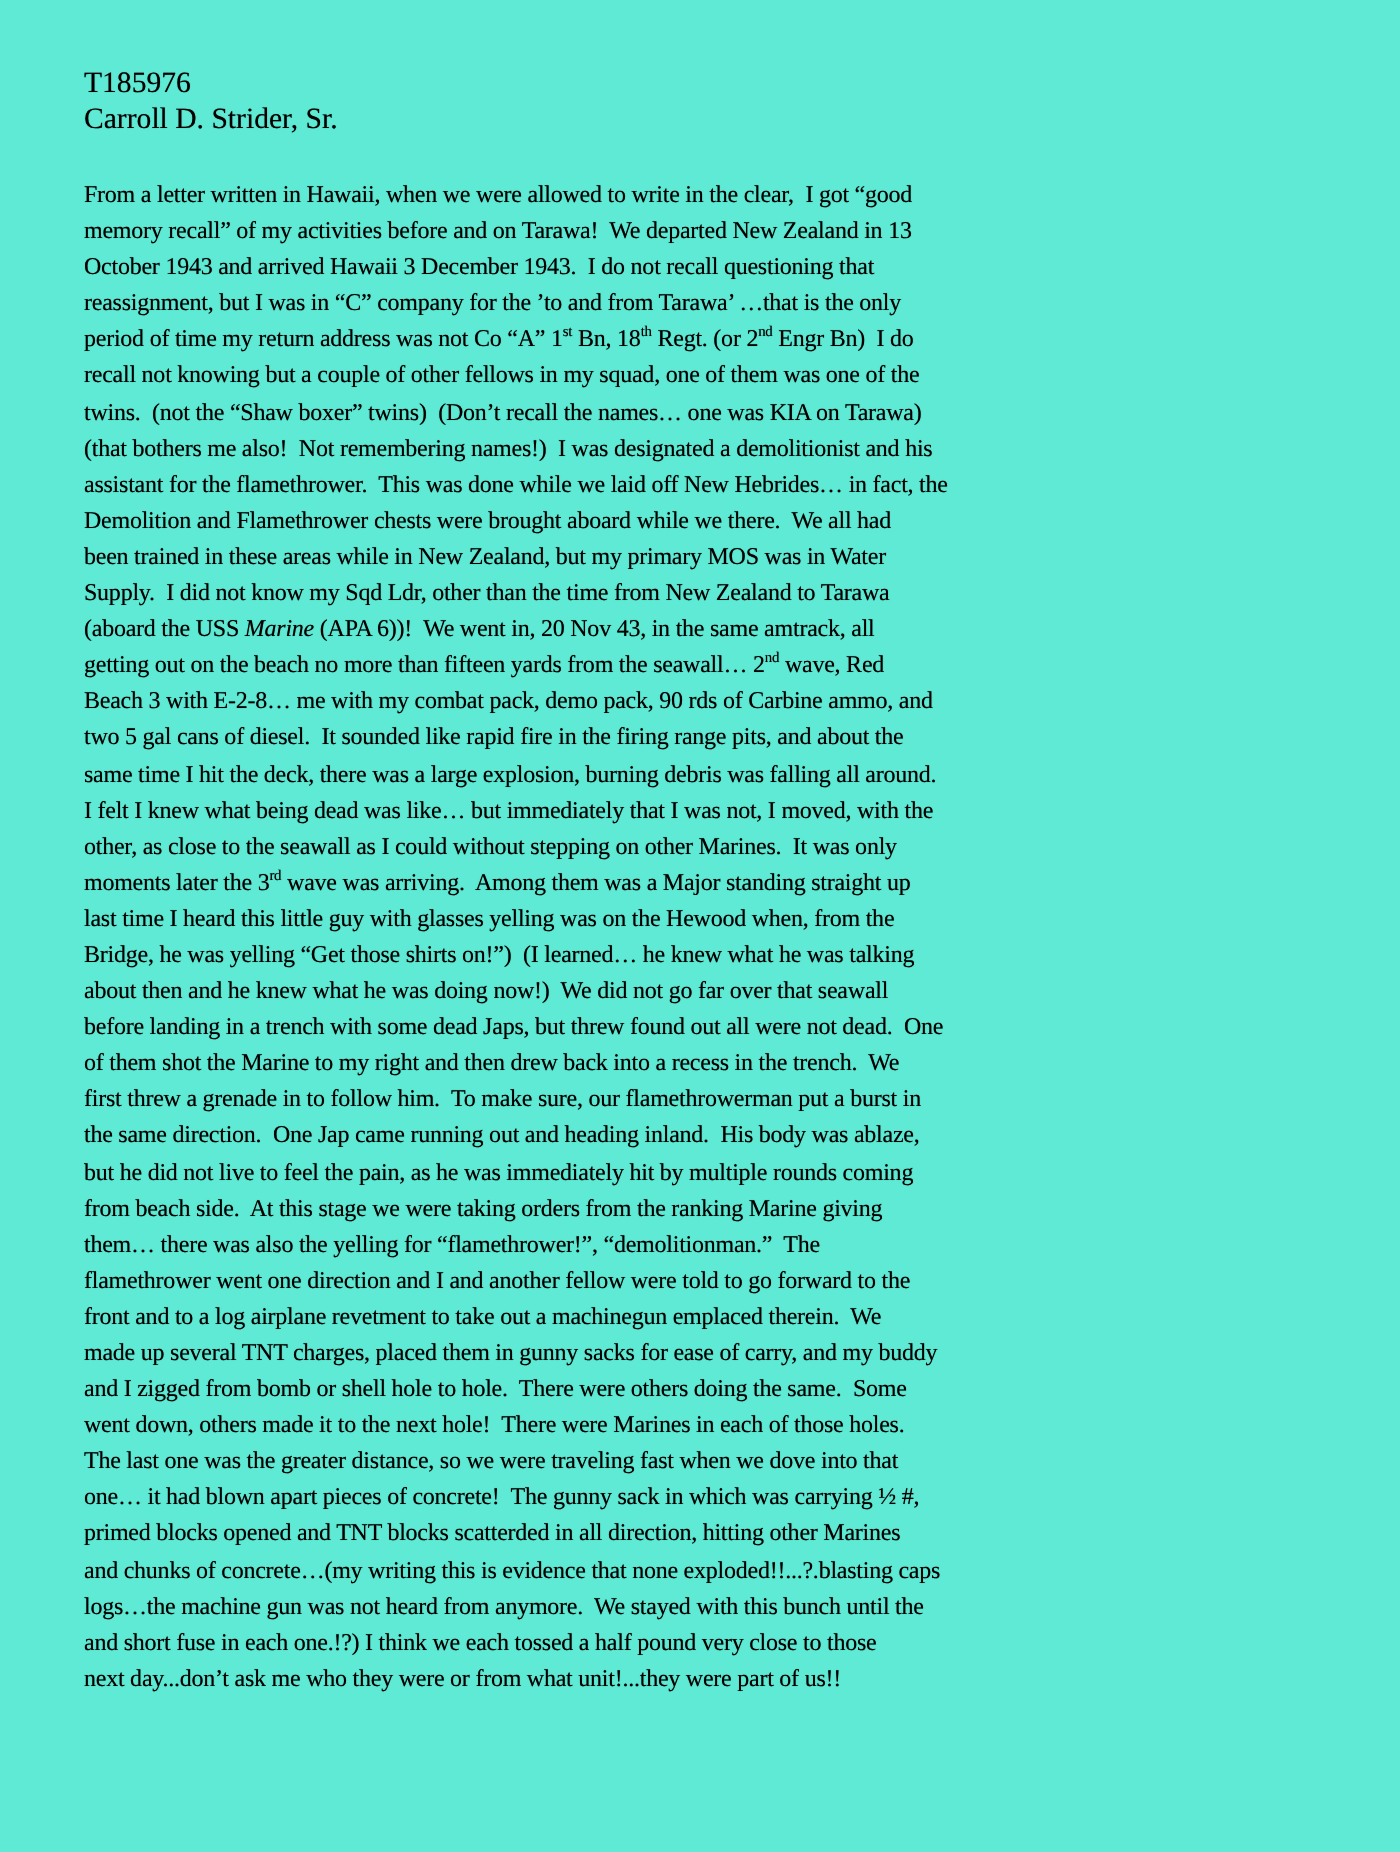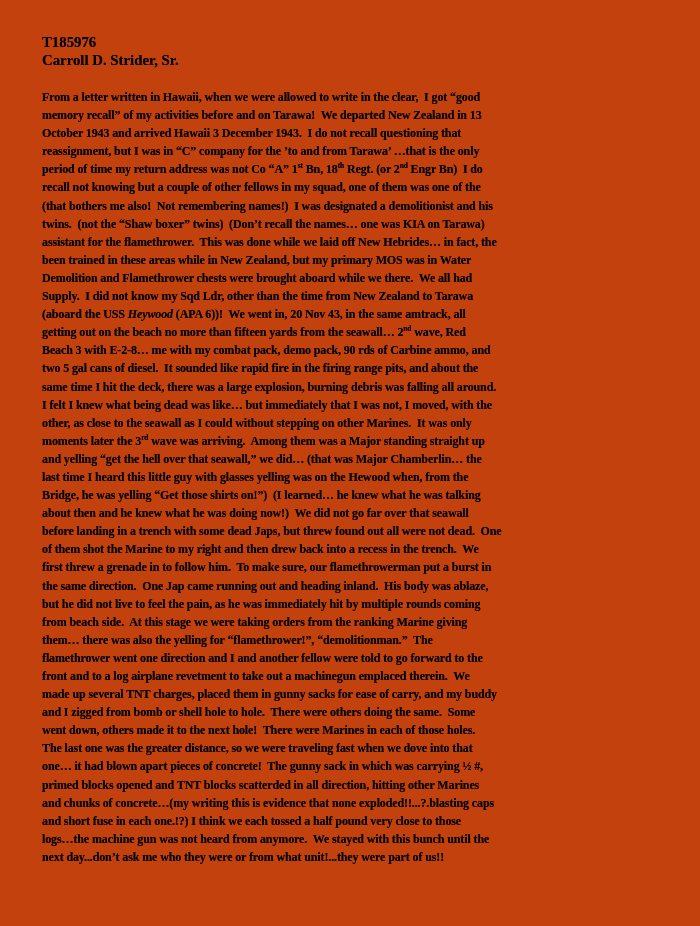--- a/index.html
+++ b/index.html
@@ -4,24 +4,24 @@
 <style>
   html, body {
     margin: 0;
     padding: 0;
     background: #ffffff;
   }
   .page {
     position: relative;
     width: 700px;
     height: 926px;
-    background: #c2410c;
+    background: #5eead4;
     overflow: hidden;
     font-family: "Liberation Serif", "DejaVu Serif", serif;
-    font-weight: bold;
+    font-weight: normal;
     color: #000000;
     text-shadow: 0 0 0.4px rgba(0,0,0,0.55);
   }
   .header {
     position: absolute;
     left: 42px;
     top: 33px;
     font-size: 14.8px;
     line-height: 18.1px;
   }
@@ -58,51 +58,50 @@
     <div class="hline">T185976</div>
     <div class="hline">Carroll D. Strider, Sr.</div>
   </div>
   <div class="letter-body">
       <div class="line">From a letter written in Hawaii, when we were allowed to write in the clear,  I got “good</div>
       <div class="line">memory recall” of my activities before and on Tarawa!  We departed New Zealand in 13</div>
       <div class="line">October 1943 and arrived Hawaii 3 December 1943.  I do not recall questioning that</div>
       <div class="line">reassignment, but I was in “C” company for the ’to and from Tarawa’ …that is the only</div>
       <div class="line">period of time my return address was not Co “A” 1<sup>st</sup> Bn, 18<sup>th</sup> Regt. (or 2<sup>nd</sup> Engr Bn)  I do</div>
       <div class="line">recall not knowing but a couple of other fellows in my squad, one of them was one of the</div>
+      <div class="line">twins.  (not the “Shaw boxer” twins)  (Don’t recall the names… one was KIA on Tarawa)</div>
       <div class="line">(that bothers me also!  Not remembering names!)  I was designated a demolitionist and his</div>
-      <div class="line">twins.  (not the “Shaw boxer” twins)  (Don’t recall the names… one was KIA on Tarawa)</div>
       <div class="line">assistant for the flamethrower.  This was done while we laid off New Hebrides… in fact, the</div>
+      <div class="line">Demolition and Flamethrower chests were brought aboard while we there.  We all had</div>
       <div class="line">been trained in these areas while in New Zealand, but my primary MOS was in Water</div>
-      <div class="line">Demolition and Flamethrower chests were brought aboard while we there.  We all had</div>
       <div class="line">Supply.  I did not know my Sqd Ldr, other than the time from New Zealand to Tarawa</div>
-      <div class="line">(aboard the USS <i>Heywood</i> (APA 6))!  We went in, 20 Nov 43, in the same amtrack, all</div>
+      <div class="line">(aboard the USS <i>Marine</i> (APA 6))!  We went in, 20 Nov 43, in the same amtrack, all</div>
       <div class="line">getting out on the beach no more than fifteen yards from the seawall… 2<sup>nd</sup> wave, Red</div>
       <div class="line">Beach 3 with E-2-8… me with my combat pack, demo pack, 90 rds of Carbine ammo, and</div>
       <div class="line">two 5 gal cans of diesel.  It sounded like rapid fire in the firing range pits, and about the</div>
       <div class="line">same time I hit the deck, there was a large explosion, burning debris was falling all around.</div>
       <div class="line">I felt I knew what being dead was like… but immediately that I was not, I moved, with the</div>
       <div class="line">other, as close to the seawall as I could without stepping on other Marines.  It was only</div>
       <div class="line">moments later the 3<sup>rd</sup> wave was arriving.  Among them was a Major standing straight up</div>
-      <div class="line">and yelling “get the hell over that seawall,” we did… (that was Major Chamberlin… the</div>
       <div class="line">last time I heard this little guy with glasses yelling was on the Hewood when, from the</div>
       <div class="line">Bridge, he was yelling “Get those shirts on!”)  (I learned… he knew what he was talking</div>
       <div class="line">about then and he knew what he was doing now!)  We did not go far over that seawall</div>
       <div class="line">before landing in a trench with some dead Japs, but threw found out all were not dead.  One</div>
       <div class="line">of them shot the Marine to my right and then drew back into a recess in the trench.  We</div>
       <div class="line">first threw a grenade in to follow him.  To make sure, our flamethrowerman put a burst in</div>
       <div class="line">the same direction.  One Jap came running out and heading inland.  His body was ablaze,</div>
       <div class="line">but he did not live to feel the pain, as he was immediately hit by multiple rounds coming</div>
       <div class="line">from beach side.  At this stage we were taking orders from the ranking Marine giving</div>
       <div class="line">them… there was also the yelling for “flamethrower!”, “demolitionman.”  The</div>
       <div class="line">flamethrower went one direction and I and another fellow were told to go forward to the</div>
       <div class="line">front and to a log airplane revetment to take out a machinegun emplaced therein.  We</div>
       <div class="line">made up several TNT charges, placed them in gunny sacks for ease of carry, and my buddy</div>
       <div class="line">and I zigged from bomb or shell hole to hole.  There were others doing the same.  Some</div>
       <div class="line">went down, others made it to the next hole!  There were Marines in each of those holes.</div>
       <div class="line">The last one was the greater distance, so we were traveling fast when we dove into that</div>
       <div class="line">one… it had blown apart pieces of concrete!  The gunny sack in which was carrying ½ #,</div>
       <div class="line">primed blocks opened and TNT blocks scatterded in all direction, hitting other Marines</div>
       <div class="line">and chunks of concrete…(my writing this is evidence that none exploded!!...?.blasting caps</div>
+      <div class="line">logs…the machine gun was not heard from anymore.  We stayed with this bunch until the</div>
       <div class="line">and short fuse in each one.!?) I think we each tossed a half pound very close to those</div>
-      <div class="line">logs…the machine gun was not heard from anymore.  We stayed with this bunch until the</div>
       <div class="line">next day...don’t ask me who they were or from what unit!...they were part of us!!</div>
     </div>
 </div>
 
 </body></html>

